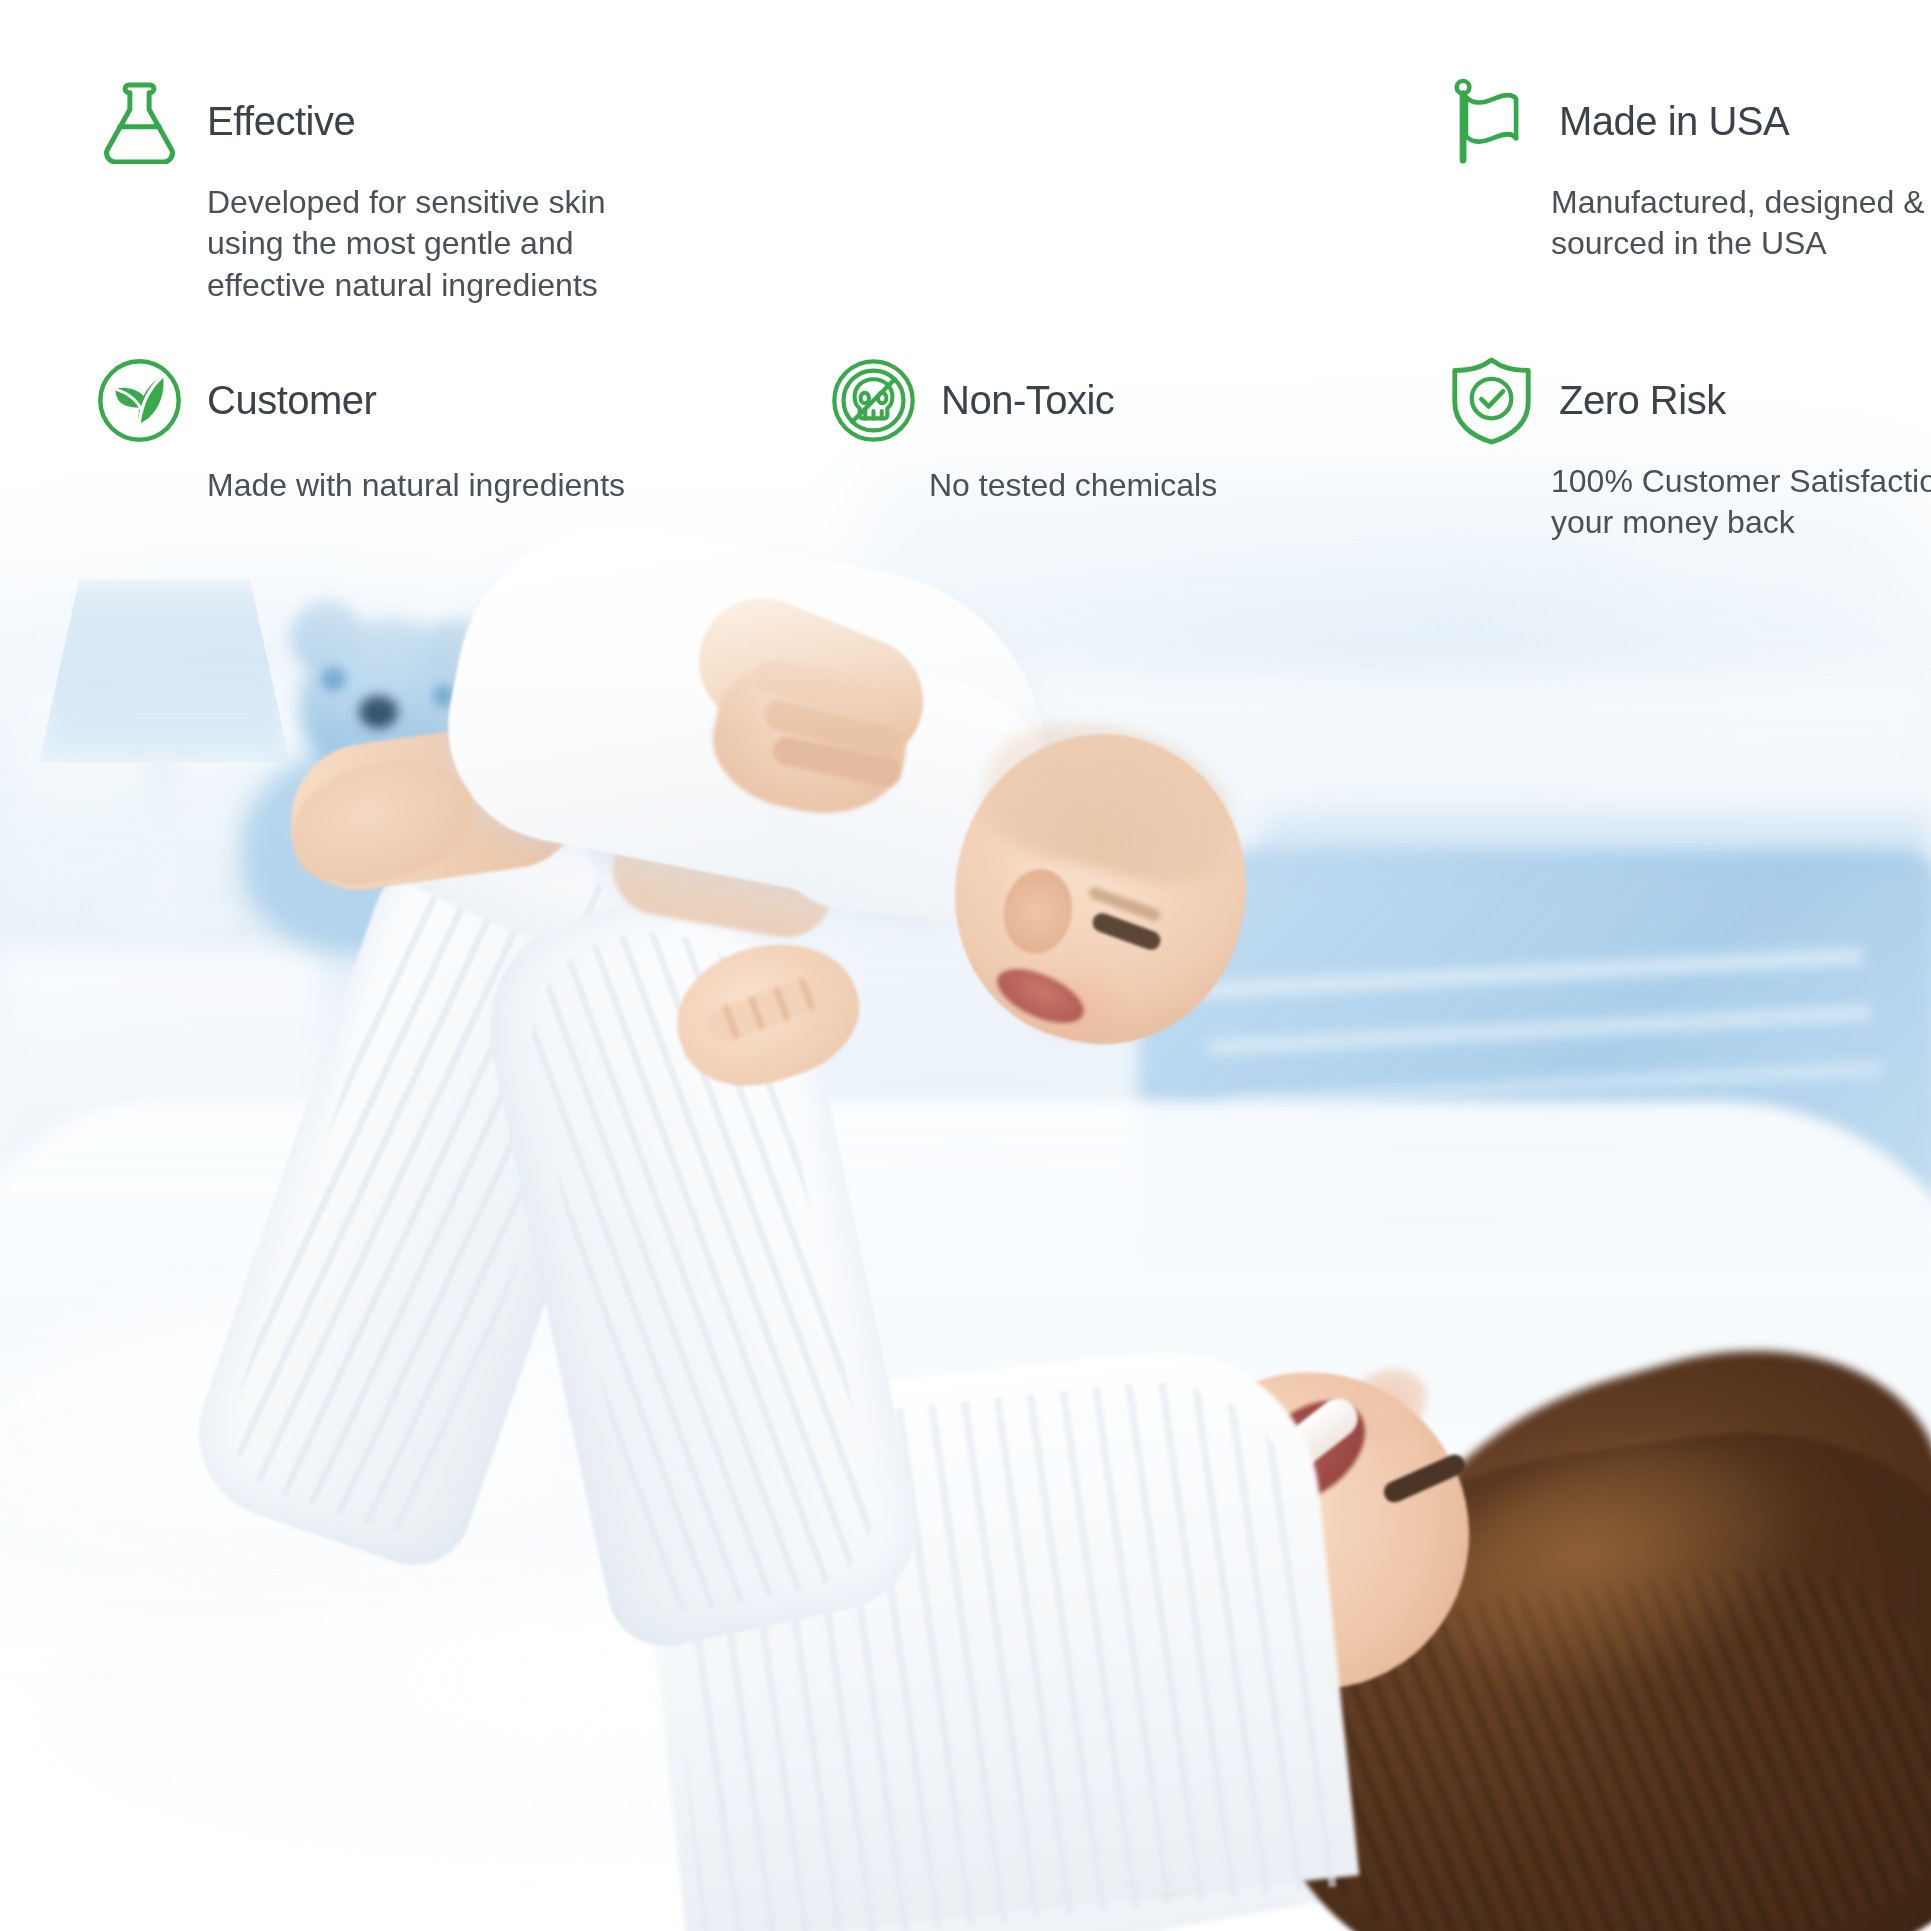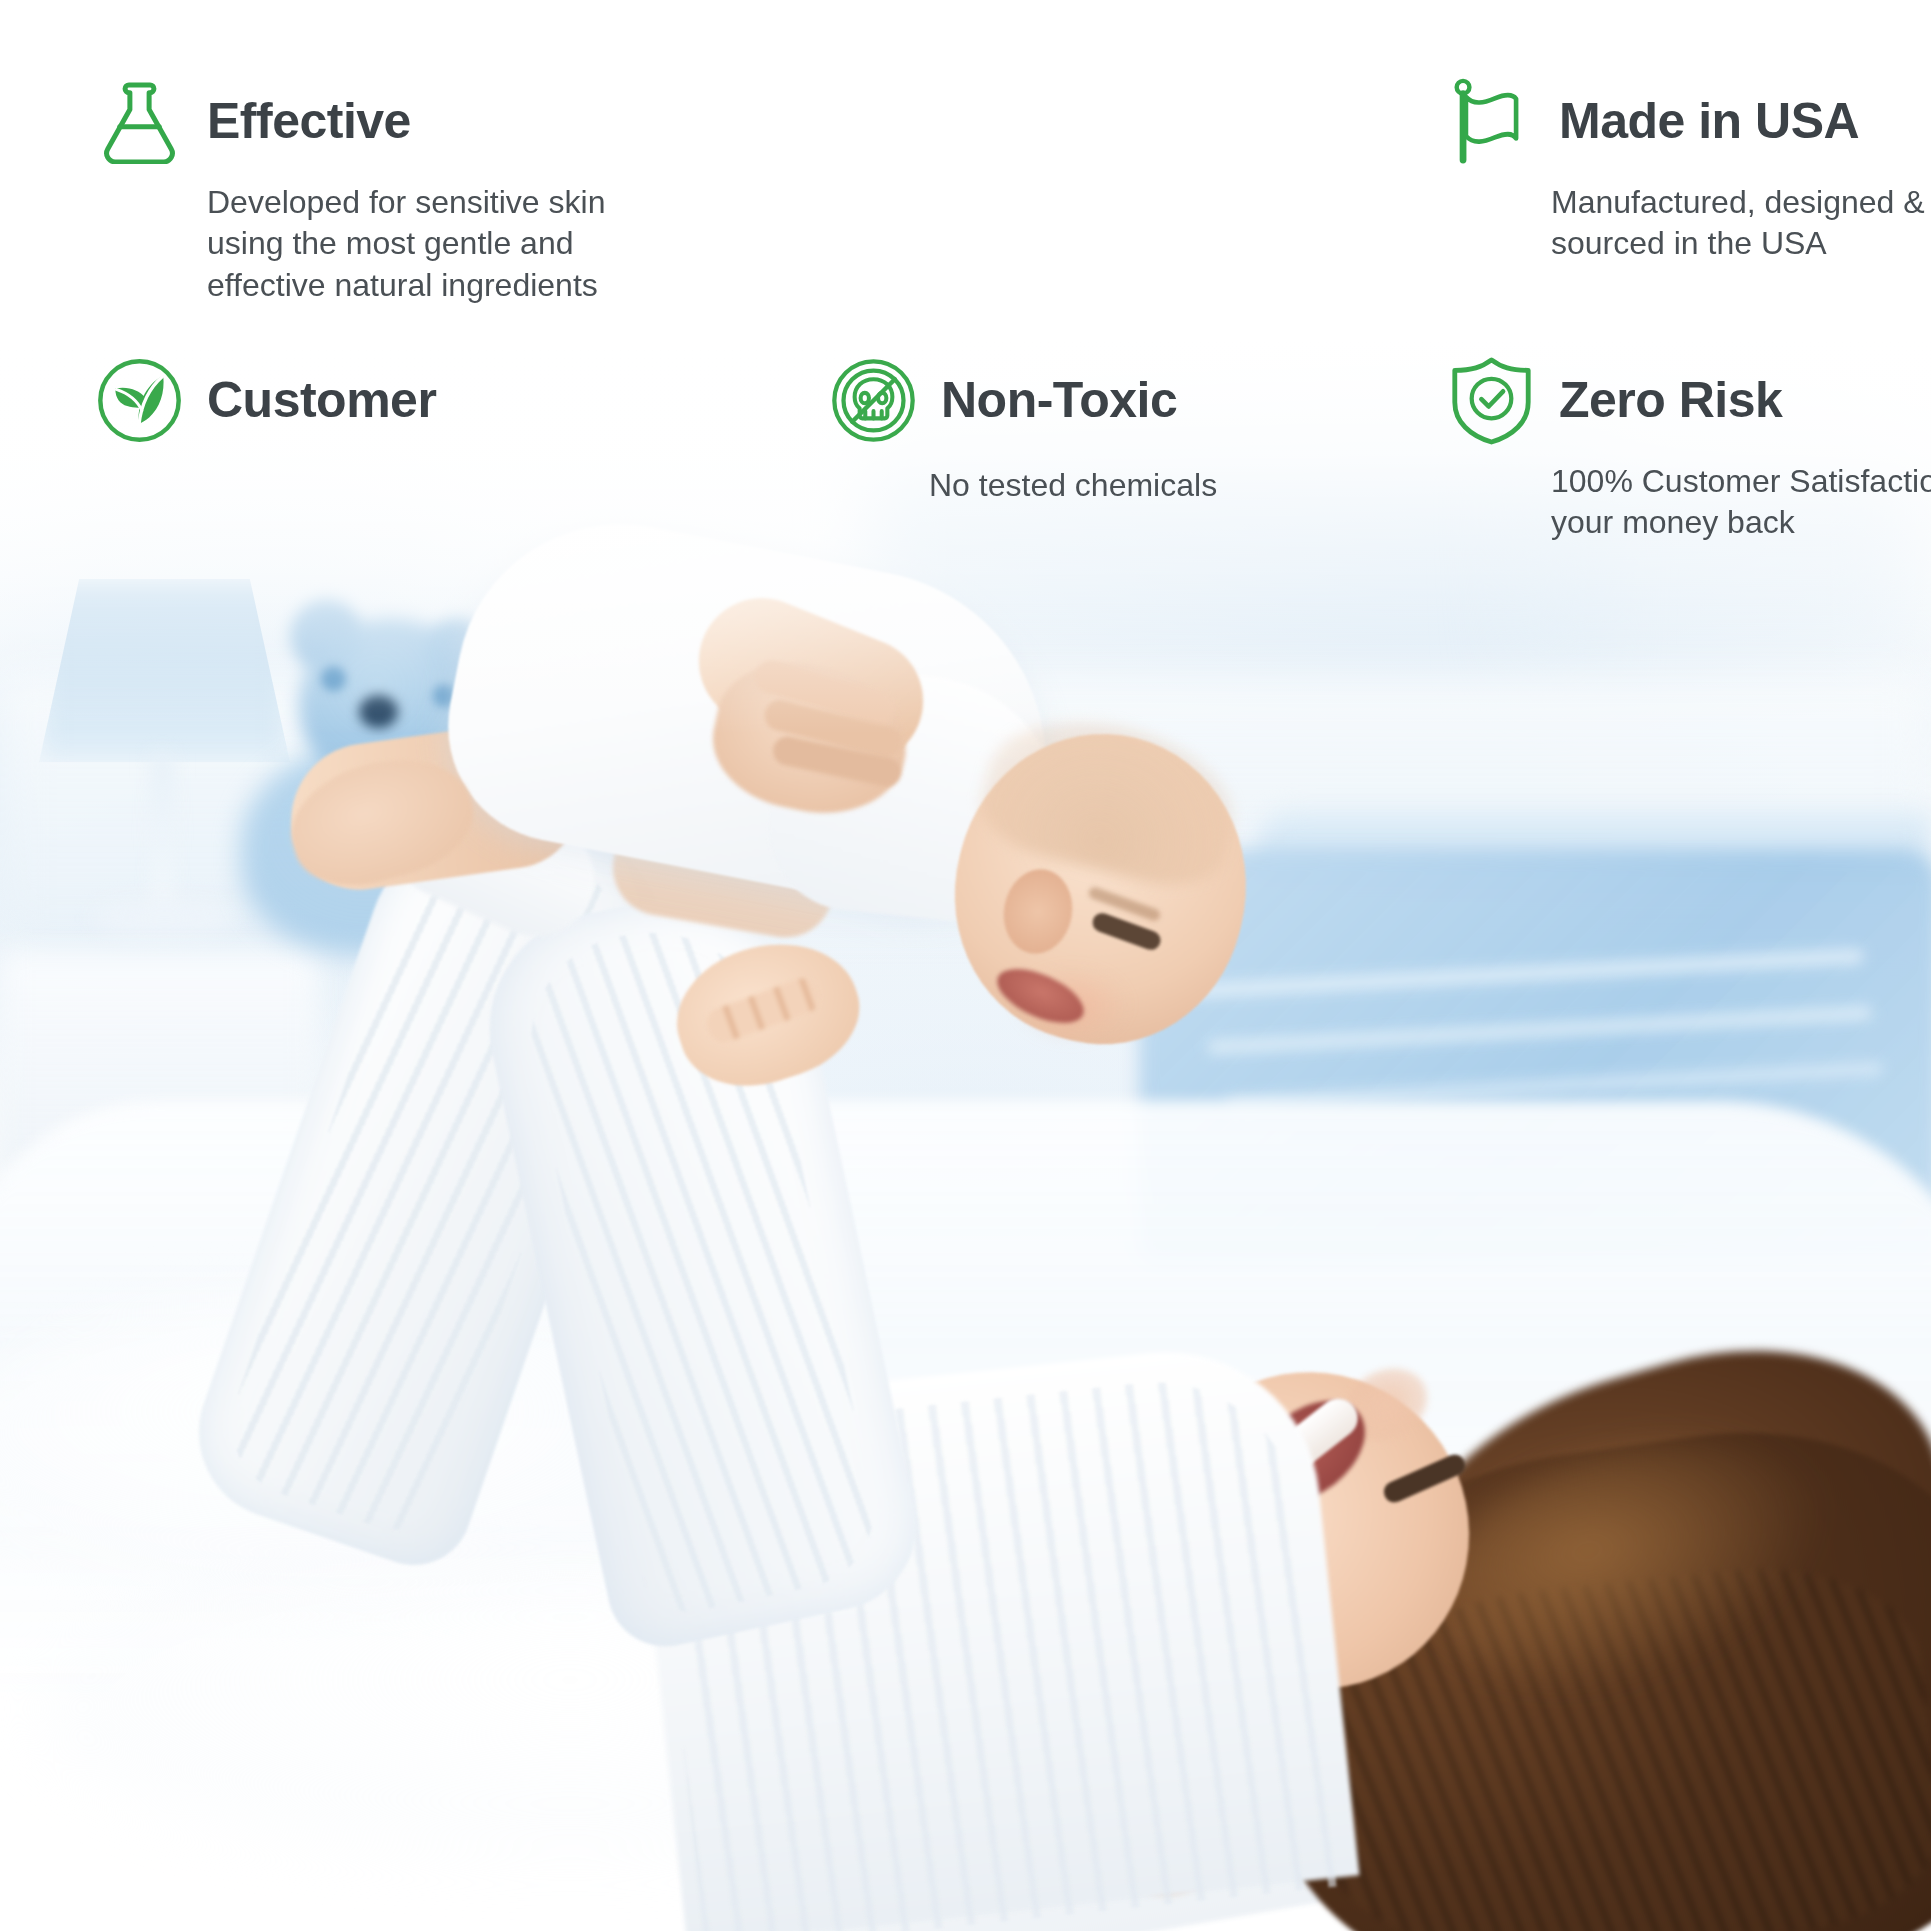--- a/index.html
+++ b/index.html
@@ -381,22 +381,22 @@
     row-gap:48px;
   }
   .feature{position:relative;padding-right:29px;}
   .feat-head{display:flex;align-items:center;gap:21px;}
   .icon{
     width:93px;height:93px;flex:0 0 93px;
     display:flex;align-items:center;justify-content:center;
   }
   .icon svg{display:block;}
   .feat-title{
-    font-size:50px;line-height:1.02;
-    color:#3c4247;font-weight:700;letter-spacing:-0.5px;
+    font-size:40px;line-height:1.02;
+    color:#3c4247;font-weight:400;letter-spacing:-0.5px;
     white-space:nowrap;
   }
   .feat-desc{
     margin:13.5px 0 0 114px;
     font-size:32px;line-height:1.30;
     color:#4a5055;font-weight:400;
     max-width:444px;
   }
   .feature.nat .feat-desc,
   .feature.ntx .feat-desc{margin-top:17.4px;}
@@ -521,20 +521,21 @@
         <svg width="89" height="89" viewBox="0 0 92 92" fill="none">
           <circle cx="46" cy="46" r="40.5" stroke="#3aa94c" stroke-width="4.6"></circle>
           <path d="M70.5 20c2 18-3.5 34-14.5 43.5-4 3.5-8 5.6-11 6.6-.6-9 .8-19 4.6-27.4C54 33 61.5 25 70.5 20z" fill="#3aa94c"></path>
           <path d="M21 33.5c13-2.5 24.5 1.5 31 9.5 2.4 3 3.9 6 4.6 8.6-7.3 2.4-16 2.6-23.3.2-7.4-2.4-12.3-8-12.3-18.3z" fill="#3aa94c"></path>
           <path d="M70 21C55 34 47.5 52 45.5 71" stroke="#ffffff" stroke-width="3.4" stroke-linecap="round"></path>
           <path d="M22 34.5c12 4 22 12 26.5 22" stroke="#ffffff" stroke-width="3" stroke-linecap="round"></path>
         </svg>
       </span>
       <span class="feat-title">Customer</span>
     </div>
+    <div class="feat-desc">Made with natural ingredients</div>
   </div>
 
   <div class="feature col2 ntx">
     <div class="feat-head">
       <span class="icon">
         <svg width="89" height="89" viewBox="0 0 92 92" fill="none">
           <circle cx="46" cy="46" r="40.5" stroke="#3aa94c" stroke-width="4.4"></circle>
           <circle cx="46" cy="46" r="31" stroke="#3aa94c" stroke-width="4.4"></circle>
           <g stroke="#3aa94c" stroke-width="4.2" fill="none" stroke-linejoin="round" stroke-linecap="round">
             <path d="M46 24c-11.6 0-19.5 8-19.5 18.3 0 5.4 2.2 9.4 5.2 11.9v7.4c0 1.6 1.2 2.9 2.7 2.9h23.2c1.5 0 2.7-1.3 2.7-2.9v-7.4c3-2.5 5.2-6.5 5.2-11.9C65.5 32 57.6 24 46 24z"></path>

